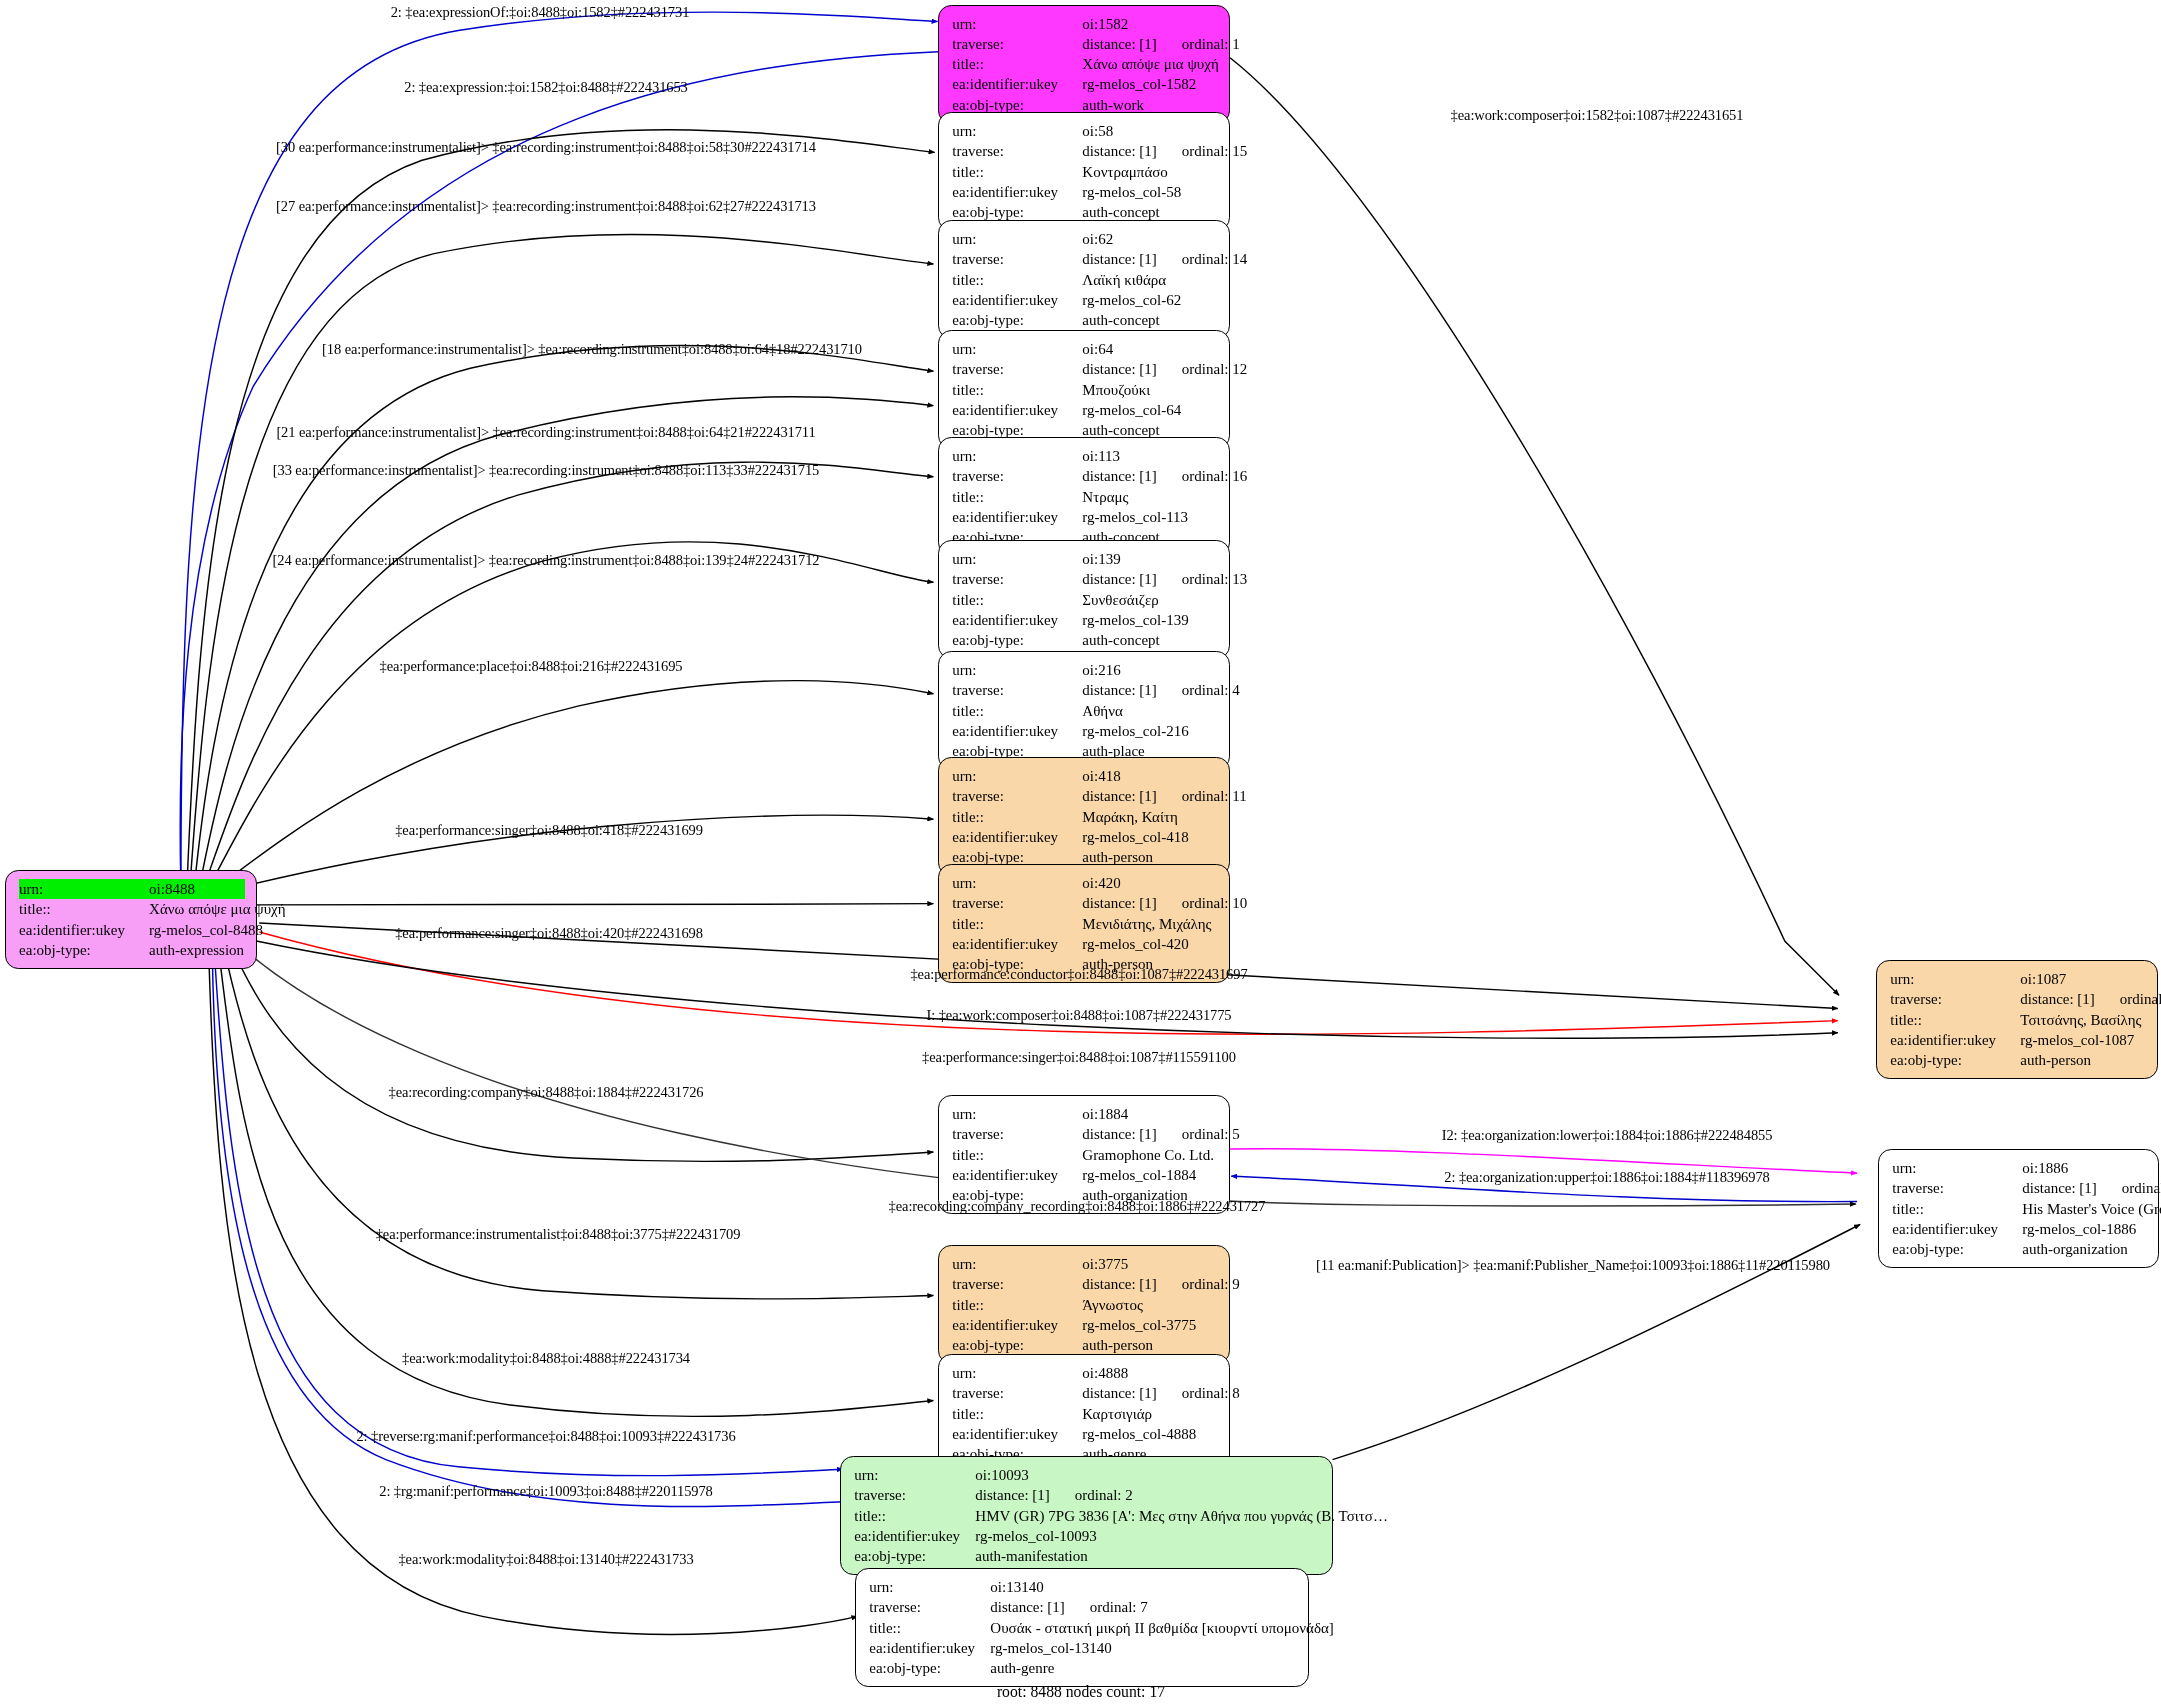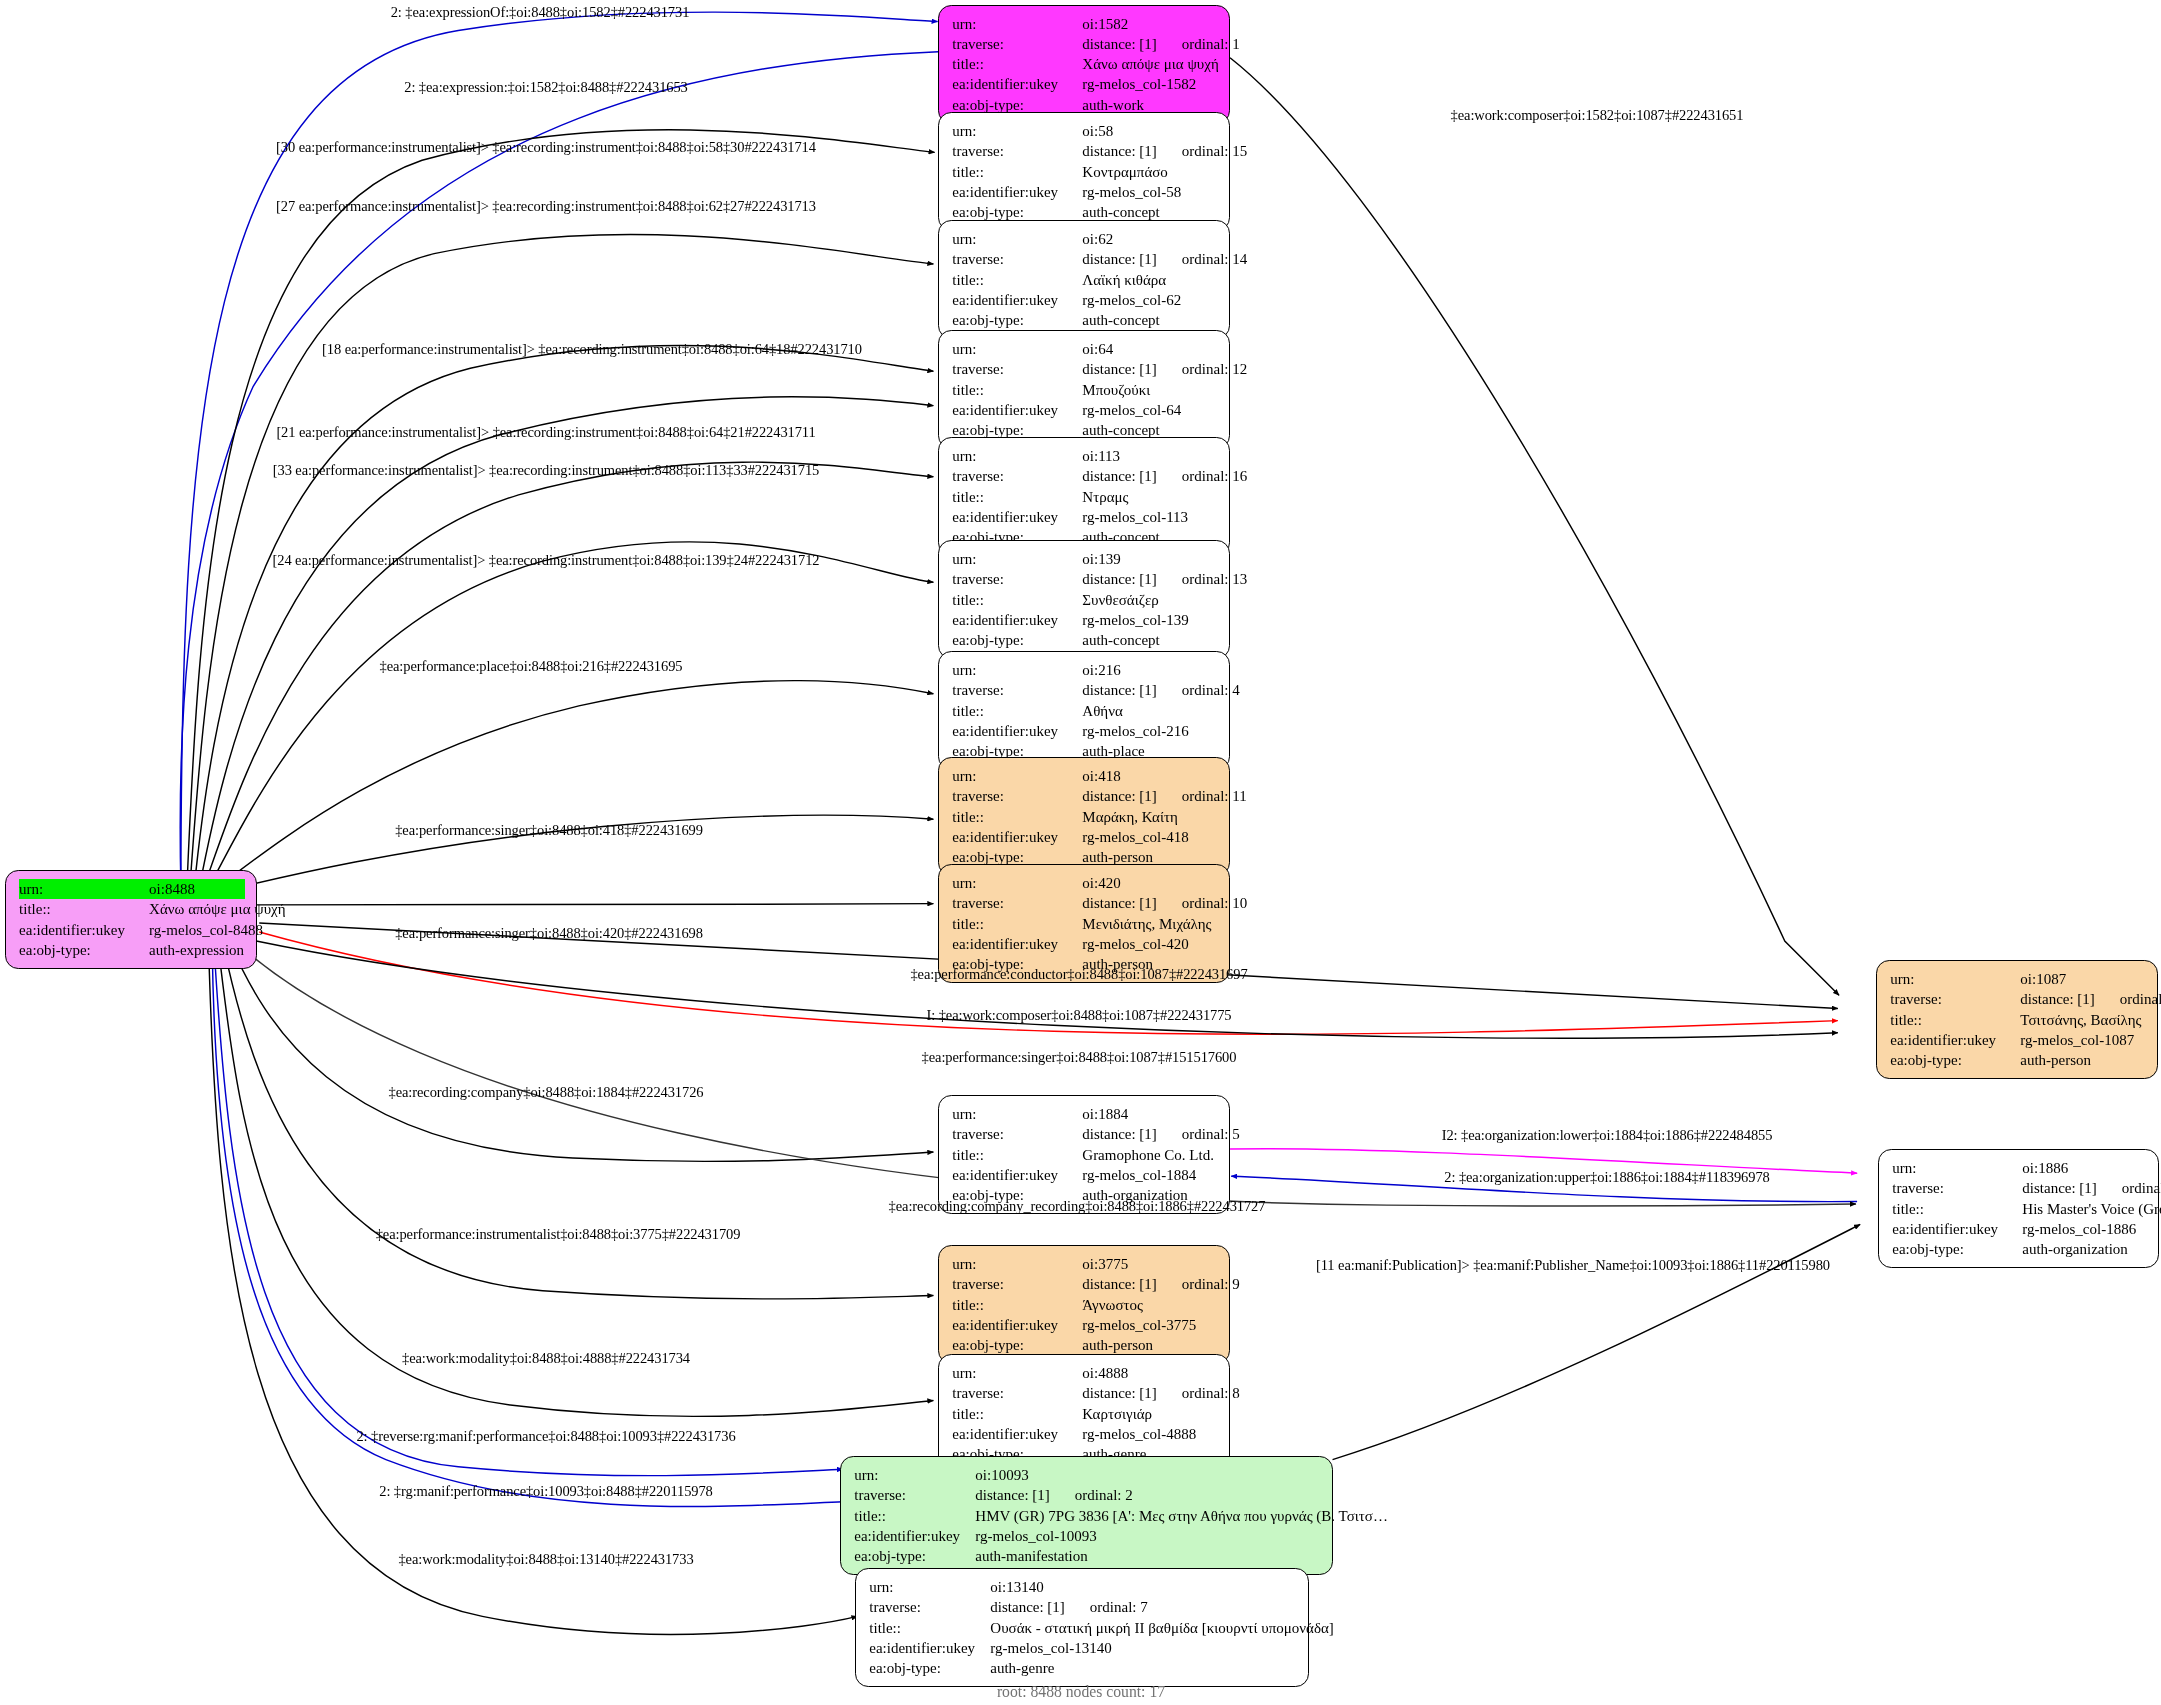--- a/index.html
+++ b/index.html
@@ -71,21 +71,21 @@
     position: absolute;
     font-size: 14.5px;
     color: #000000;
     white-space: nowrap;
     transform: translate(-50%, -50%);
     letter-spacing: -0.1px;
   }
   .caption {
     position: absolute;
     font-size: 15.7px;
-    color: #737373;
+    color: #000000;
     white-space: nowrap;
     transform: translateX(-50%);
   }
 </style>
 </head>
 <body>
 
 <div id="canvas">
 
   <svg id="edges" viewBox="0 0 3584 2828" xmlns="http://www.w3.org/2000/svg">
@@ -552,21 +552,21 @@
   <div class="elabel" style="left:546px; top:206px;">[27 ea:performance:instrumentalist]&gt; ‡ea:recording:instrument‡oi:8488‡oi:62‡27#222431713</div>
   <div class="elabel" style="left:546px; top:349px;margin-left:46px;">[18 ea:performance:instrumentalist]&gt; ‡ea:recording:instrument‡oi:8488‡oi:64‡18#222431710</div>
   <div class="elabel" style="left:546px; top:432px;">[21 ea:performance:instrumentalist]&gt; ‡ea:recording:instrument‡oi:8488‡oi:64‡21#222431711</div>
   <div class="elabel" style="left:546px; top:470px;">[33 ea:performance:instrumentalist]&gt; ‡ea:recording:instrument‡oi:8488‡oi:113‡33#222431715</div>
   <div class="elabel" style="left:546px; top:560px;">[24 ea:performance:instrumentalist]&gt; ‡ea:recording:instrument‡oi:8488‡oi:139‡24#222431712</div>
   <div class="elabel" style="left:531px; top:666px;">‡ea:performance:place‡oi:8488‡oi:216‡#222431695</div>
   <div class="elabel" style="left:549px; top:830px;">‡ea:performance:singer‡oi:8488‡oi:418‡#222431699</div>
   <div class="elabel" style="left:549px; top:906px;margin-top:27px;">‡ea:performance:singer‡oi:8488‡oi:420‡#222431698</div>
   <div class="elabel" style="left:1079px; top:974px;">‡ea:performance:conductor‡oi:8488‡oi:1087‡#222431697</div>
   <div class="elabel" style="left:1079px; top:1015px;">I: ‡ea:work:composer‡oi:8488‡oi:1087‡#222431775</div>
-  <div class="elabel" style="left:1079px; top:1057px;">‡ea:performance:singer‡oi:8488‡oi:1087‡#151517600</div>
+  <div class="elabel" style="left:1079px; top:1057px;">‡ea:performance:singer‡oi:8488‡oi:1087‡#115591100</div>
   <div class="elabel" style="left:546px; top:1084px;margin-top:8px;">‡ea:recording:company‡oi:8488‡oi:1884‡#222431726</div>
   <div class="elabel" style="left:1607px; top:1135px;">I2: ‡ea:organization:lower‡oi:1884‡oi:1886‡#222484855</div>
   <div class="elabel" style="left:1607px; top:1177px;">2: ‡ea:organization:upper‡oi:1886‡oi:1884‡#118396978</div>
   <div class="elabel" style="left:1077px; top:1206px;">‡ea:recording:company_recording‡oi:8488‡oi:1886‡#222431727</div>
   <div class="elabel" style="left:546px; top:1234px;margin-left:12px;">‡ea:performance:instrumentalist‡oi:8488‡oi:3775‡#222431709</div>
   <div class="elabel" style="left:1573px; top:1265px;">[11 ea:manif:Publication]&gt; ‡ea:manif:Publisher_Name‡oi:10093‡oi:1886‡11#220115980</div>
   <div class="elabel" style="left:546px; top:1358px;">‡ea:work:modality‡oi:8488‡oi:4888‡#222431734</div>
   <div class="elabel" style="left:546px; top:1436px;">2: ‡reverse:rg:manif:performance‡oi:8488‡oi:10093‡#222431736</div>
   <div class="elabel" style="left:546px; top:1491px;">2: ‡rg:manif:performance‡oi:10093‡oi:8488‡#220115978</div>
   <div class="elabel" style="left:546px; top:1559px;">‡ea:work:modality‡oi:8488‡oi:13140‡#222431733</div>

